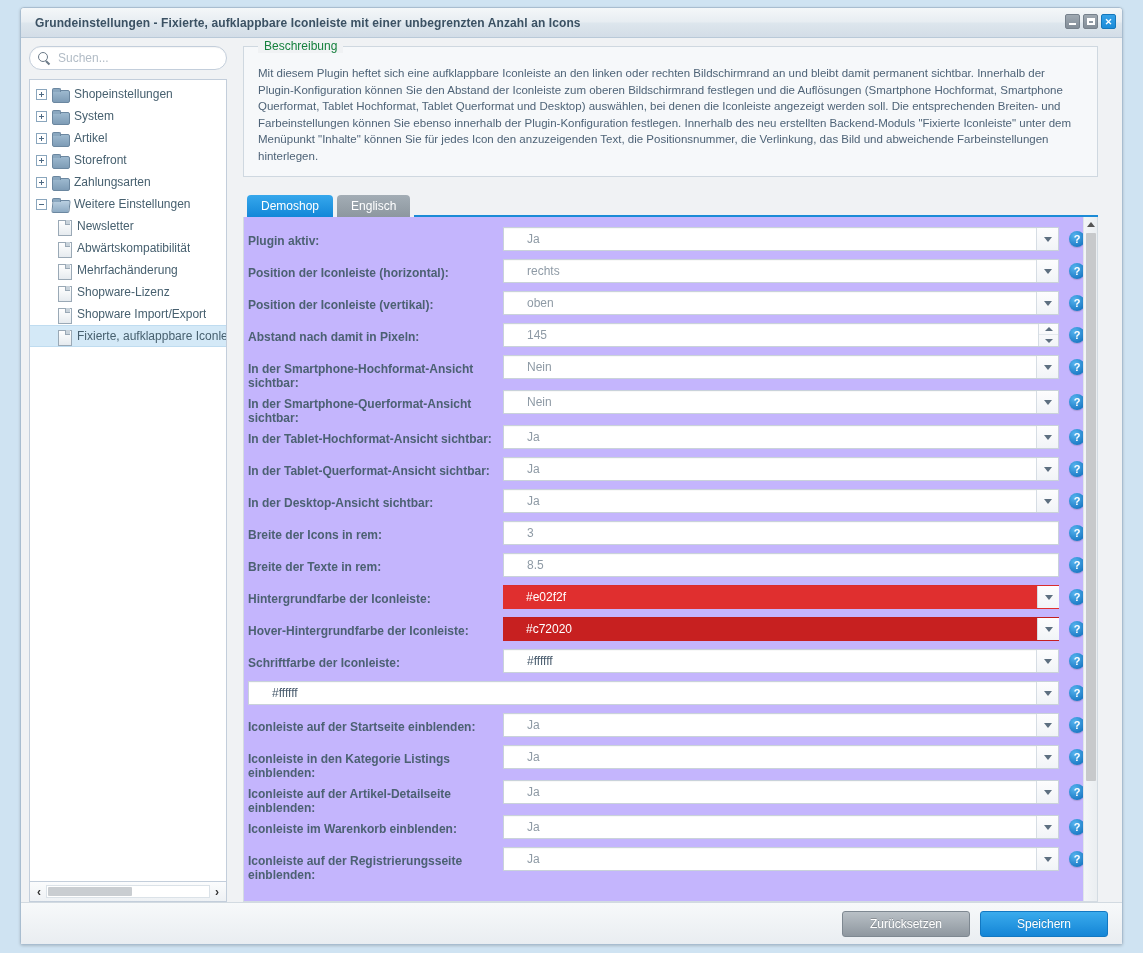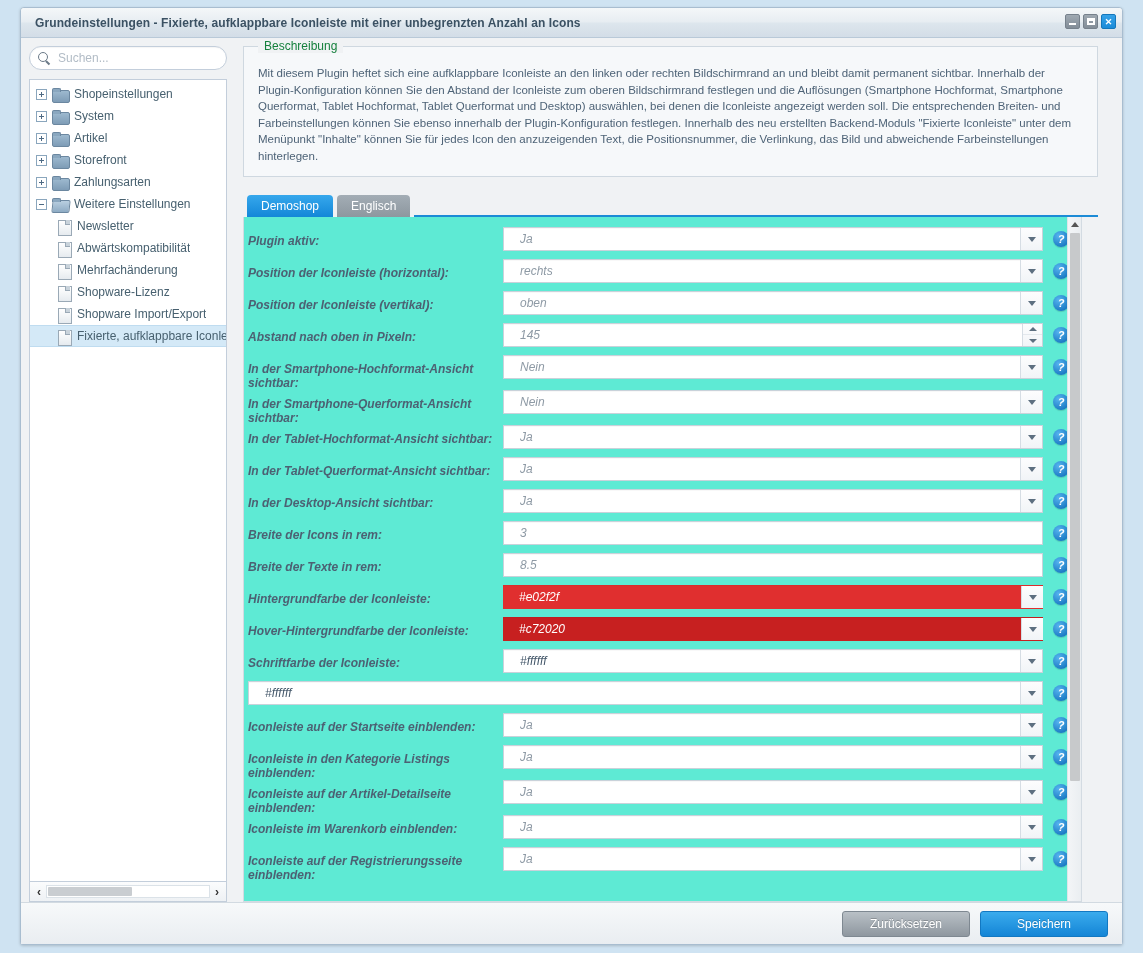--- a/index.html
+++ b/index.html
@@ -178,45 +178,44 @@
     font-size: 12px; color: #ffffff;
     border-radius: 4px 4px 0 0; margin-right: 4px;
     cursor: pointer;
   }
   .tab.active { background: linear-gradient(to bottom,#36a8ec,#1387d8); }
   .tab.inactive { background: linear-gradient(to bottom,#a3adb5,#8d979f); }
   .tab-underline { height: 2px; background: #1c8bd6; margin-right: 16px; flex: 0 0 2px; }
 
   .form-area {
     flex: 1 1 auto; min-height: 0;
-    background: #5eead4;
+    background: #c4b5fd;
     border: 1px solid #d3dbe2; border-top: none;
-    margin-right: 32px;
+    margin-right: 16px;
     overflow: hidden;
     padding: 10px 0 0 0;
     position: relative;
-    font-style: italic;
   }
   .field-row {
     display: flex; align-items: flex-start;
     min-height: 32px; padding: 0 12px 0 4px;
     margin-bottom: 0;
   }
   .field-label {
     width: 255px; flex: 0 0 255px;
     font-size: 12px; font-weight: bold; color: #4c6173;
     line-height: 14px; padding-top: 7px;
     word-wrap: break-word;
   }
   .field-ctrl { flex: 1 1 auto; position: relative; min-width: 0; }
   .inp {
     width: 100%; height: 24px;
     border: 1px solid #c9d2da; background: #fff;
     display: flex; align-items: center;
-    padding: 0 0 0 16px;
+    padding: 0 0 0 23px;
     font-size: 12px; color: #8e9aa5;
     box-shadow: inset 0 1px 1px rgba(0,0,0,.03);
   }
   .inp.color-swatch { color: #ffffff; font-weight: normal; border: none; }
   .dd-btn {
     width: 22px; flex: 0 0 22px; height: 22px;
     border-left: 1px solid #d6dde4; background: linear-gradient(to bottom,#fdfdfe,#f1f4f7);
     display: flex; align-items: center; justify-content: center;
     margin-left: auto; cursor: pointer;
   }
@@ -424,21 +423,21 @@
                 <div class="inp">
                   <span>oben</span>
                   <div class="dd-btn">
                     <span class="caret"></span>
                   </div>
                 </div>
               </div>
               <div class="help-icon">?</div>
             </div>
             <div class="field-row">
-              <div class="field-label">Abstand nach oben in Pixeln:</div>
+              <div class="field-label">Abstand nach damit in Pixeln:</div>
               <div class="field-ctrl">
                 <div class="inp">
                   <span>145</span>
                   <div class="spin-btns">
                     <div class="spin-up">
                       <span class="caret"></span>
                     </div>
                     <div class="spin-down">
                       <span class="caret"></span>
                     </div>

